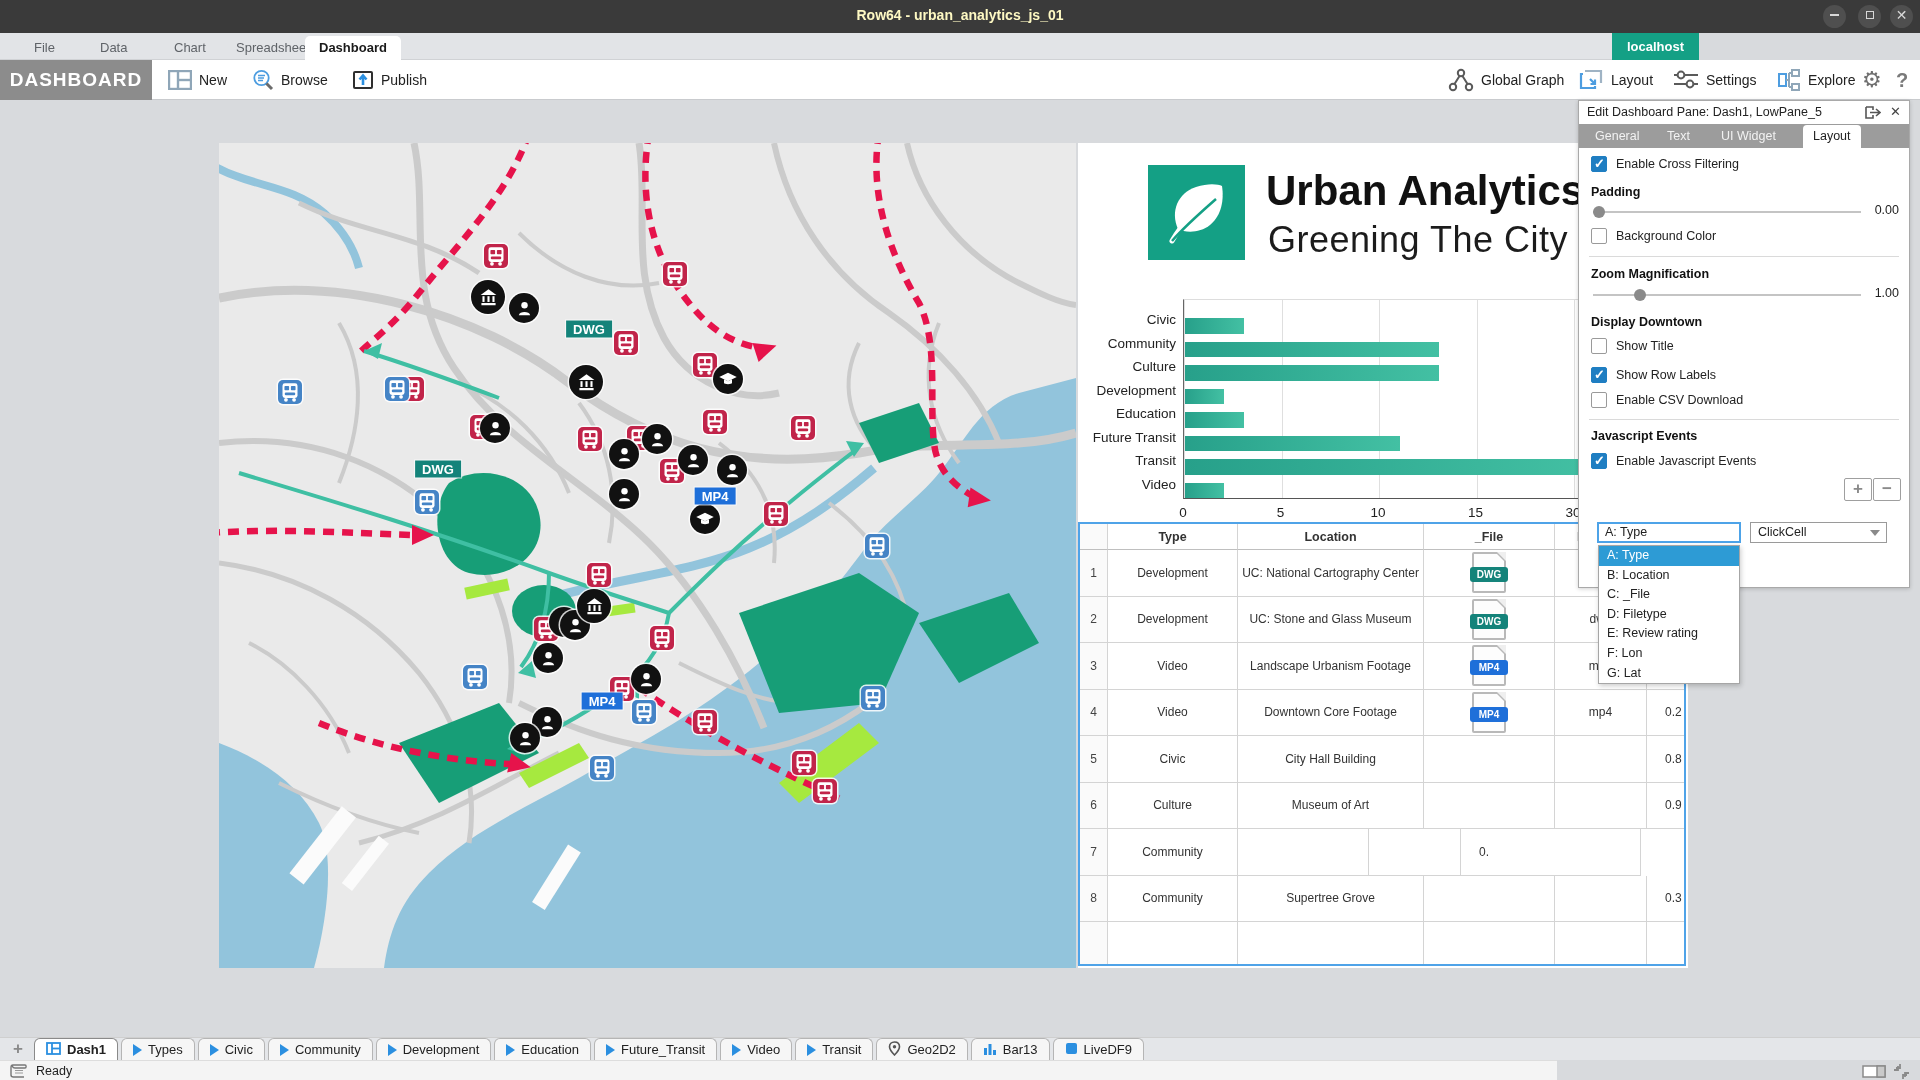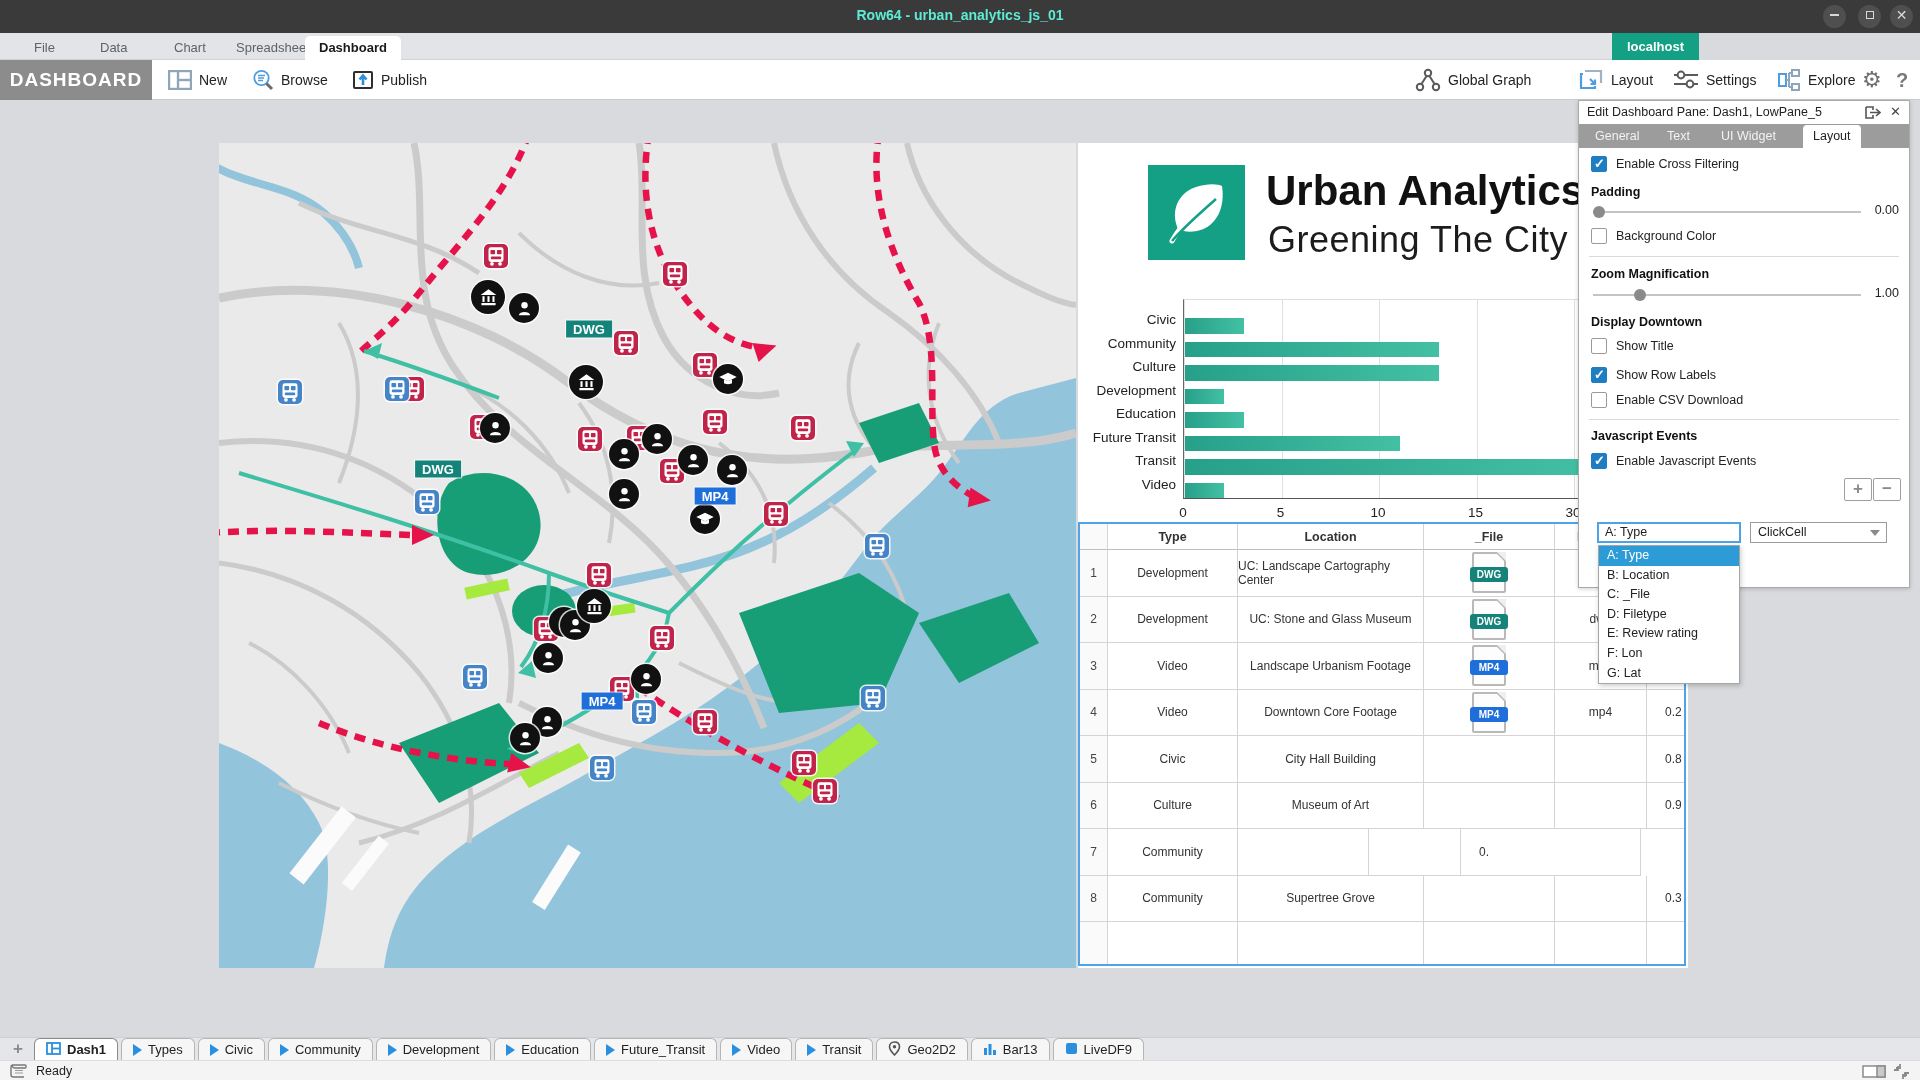--- a/index.html
+++ b/index.html
@@ -1,21 +1,21 @@
 <!DOCTYPE html>
 <html><head>
 <meta charset="utf-8">
 <style>
   * { margin:0; padding:0; box-sizing:border-box; }
   html,body { width:1920px; height:1080px; overflow:hidden; background:#D8DADD;
     font-family:"Liberation Sans", sans-serif; -webkit-font-smoothing:antialiased; }
 
   
   #titlebar { position:absolute; left:0; top:0; width:1920px; height:33px; background:#3A3A3A; }
-  #titlebar .title { position:absolute; left:0; right:0; top:7px; text-align:center; color:#5eead4; font-size:14px; font-weight:bold; }
+  #titlebar .title { position:absolute; left:0; right:0; top:7px; text-align:center; color:#fef9c3; font-size:14px; font-weight:bold; }
   .win-btn { position:absolute; top:5px; width:23px; height:23px; border-radius:50%; background:#4F4F4F; color:#D8D8D8; text-align:center; line-height:21px; font-size:12px; cursor:default; }
   .win-max-glyph { display:inline-block; width:8px; height:8px; border:1.5px solid #D8D8D8; margin-top:6px; position:relative; }
   .win-min-glyph { display:inline-block; width:9px; height:2px; background:#D8D8D8; margin-bottom:3px; }
 
   
   #menubar { position:absolute; left:0; top:33px; width:1699px; height:27px; background:#E2E4E7; border-bottom:1px solid #D0D2D5; }
   .menu-tab { position:absolute; top:3px; height:24px; padding:0 14px; font-size:13px; color:#5F6368; line-height:24px; border-radius:5px 5px 0 0; }
   .menu-tab.active { background:#FFFFFF; color:#1A1A1A; font-weight:bold; }
   #localhost-badge { position:absolute; right:0; top:0; width:87px; height:27px; background:#14A085; color:#fff; font-size:13px; font-weight:bold; text-align:center; line-height:27px; }
 
@@ -89,21 +89,21 @@
   .dd-item.hl { background:#2D9BD5; color:#fff; }
 
   
   #tabbar { position:absolute; left:0; top:1037px; width:1920px; height:23px; background:#E4E6E9; border-top:1px solid #CFCFCF; display:flex; align-items:flex-end; padding-left:8px; }
   #add-tab { width:20px; height:20px; color:#8A8A8A; font-size:17px; font-weight:bold; line-height:20px; text-align:center; margin-right:6px; margin-bottom:1px; }
   .sheet-tab { display:flex; align-items:center; gap:6px; height:22px; padding:0 11px; background:#F6F6F6; border:1px solid #B5B5B5; border-bottom:none; border-radius:6px 6px 0 0; font-size:13px; color:#222; margin-right:3px; white-space:nowrap; }
   .sheet-tab.active { background:#FFFFFF; border-color:#8A8A8A; font-weight:bold; }
   .play-tri { width:0; height:0; border-left:9px solid #2B8FE0; border-top:6px solid transparent; border-bottom:6px solid transparent; }
 
   
-  #statusbar { position:absolute; left:0; top:1060px; width:1920px; height:20px; background:#F4F4F4; border-top:1px solid #DDD; font-size:12.5px; color:#222; }
+  #statusbar { position:absolute; left:0; top:1060px; width:1557px; height:20px; background:#F4F4F4; border-top:1px solid #DDD; font-size:12.5px; color:#222; }
 </style>
 </head>
 <body>
 
 <div id="titlebar">
   <div class="title">Row64 - urban_analytics_js_01</div>
   <div class="win-btn" style="left:1823px;"><span class="win-min-glyph"></span></div>
   <div class="win-btn" style="left:1858px;"><span class="win-max-glyph"></span></div>
   <div class="win-btn" style="left:1890px; font-size:14px;"><span>✕</span></div>
 </div>
@@ -147,21 +147,21 @@
           <svg width="22" height="20" viewBox="0 0 22 20">
             <rect x="1" y="1" width="20" height="18" rx="2" fill="#2F2F2F"></rect>
             <rect x="3" y="3" width="16" height="14" fill="#fff"></rect>
             <path d="M11,15 L11,6 M7.5,9.5 L11,5.5 L14.5,9.5" stroke="#2B8FE0" stroke-width="2.6" fill="none"></path>
           </svg>
         </span>
         <span>Publish</span>
       </div>
     </div>
   <div id="tb-right">
-      <div class="tb-btn" style="left: 1415px;">
+      <div class="tb-btn" style="left: 1448px;">
         <span>
           <svg width="26" height="24" viewBox="0 0 26 24">
             <circle cx="13" cy="5" r="3.2" fill="none" stroke="#5A5A5A" stroke-width="2"></circle>
             <circle cx="5" cy="19" r="3.2" fill="none" stroke="#5A5A5A" stroke-width="2"></circle>
             <circle cx="21" cy="19" r="3.2" fill="none" stroke="#5A5A5A" stroke-width="2"></circle>
             <path d="M11.5,8 L6.5,16 M14.5,8 L19.5,16" stroke="#5A5A5A" stroke-width="2"></path>
           </svg>
         </span>
         <span>Global Graph</span>
       </div>
@@ -685,21 +685,21 @@
             <div class="t-cell t-num" style="width: 28px; height: 26px;"></div>
             <div class="t-cell" style="width: 130px; height: 26px;">Type</div>
             <div class="t-cell" style="width: 186px; height: 26px;">Location</div>
             <div class="t-cell" style="width: 131px; height: 26px;">_File</div>
             <div class="t-cell" style="width: 92px; height: 26px;">Filetype</div>
             <div class="t-cell" style="width: 180px; height: 26px; justify-content: flex-start; padding-left: 18px;">Review rating</div>
           </div>
           <div class="t-row" style="top: 26px;">
             <div class="t-cell t-num" style="width: 28px; height: 46.5px;">1</div>
             <div class="t-cell" style="width: 130px; height: 46.5px;">Development</div>
-            <div class="t-cell" style="width: 186px; height: 46.5px;">UC: Landscape Cartography Center</div>
+            <div class="t-cell" style="width: 186px; height: 46.5px;">UC: National Cartography Center</div>
             <div class="t-cell" style="width: 131px; height: 46.5px;">
               <div class="file-icon">
                 <div class="fold"></div>
                 <div class="band" style="background: rgb(20, 131, 122);">DWG</div>
               </div>
             </div>
             <div class="t-cell" style="width: 92px; height: 46.5px;">dwg</div>
             <div class="t-cell" style="width: 180px; height: 46.5px; justify-content: flex-start; padding-left: 18px;"></div>
           </div>
           <div class="t-row" style="top: 72.5px;">

